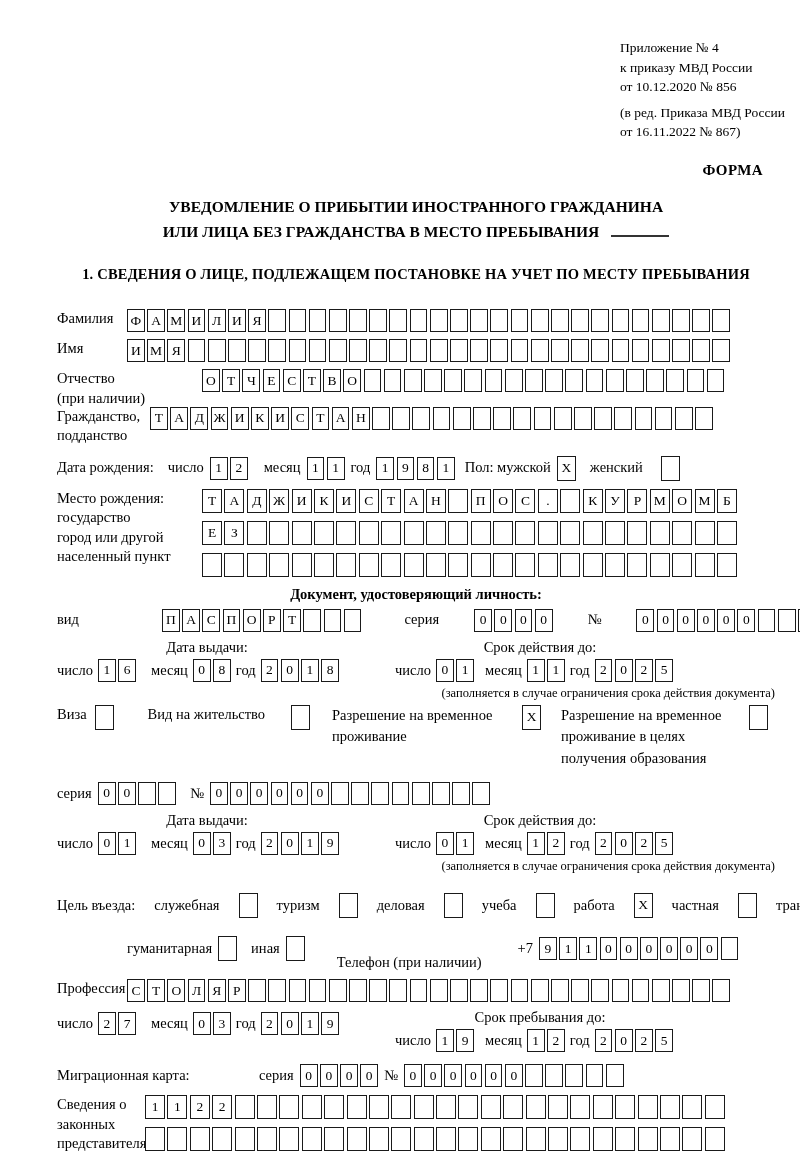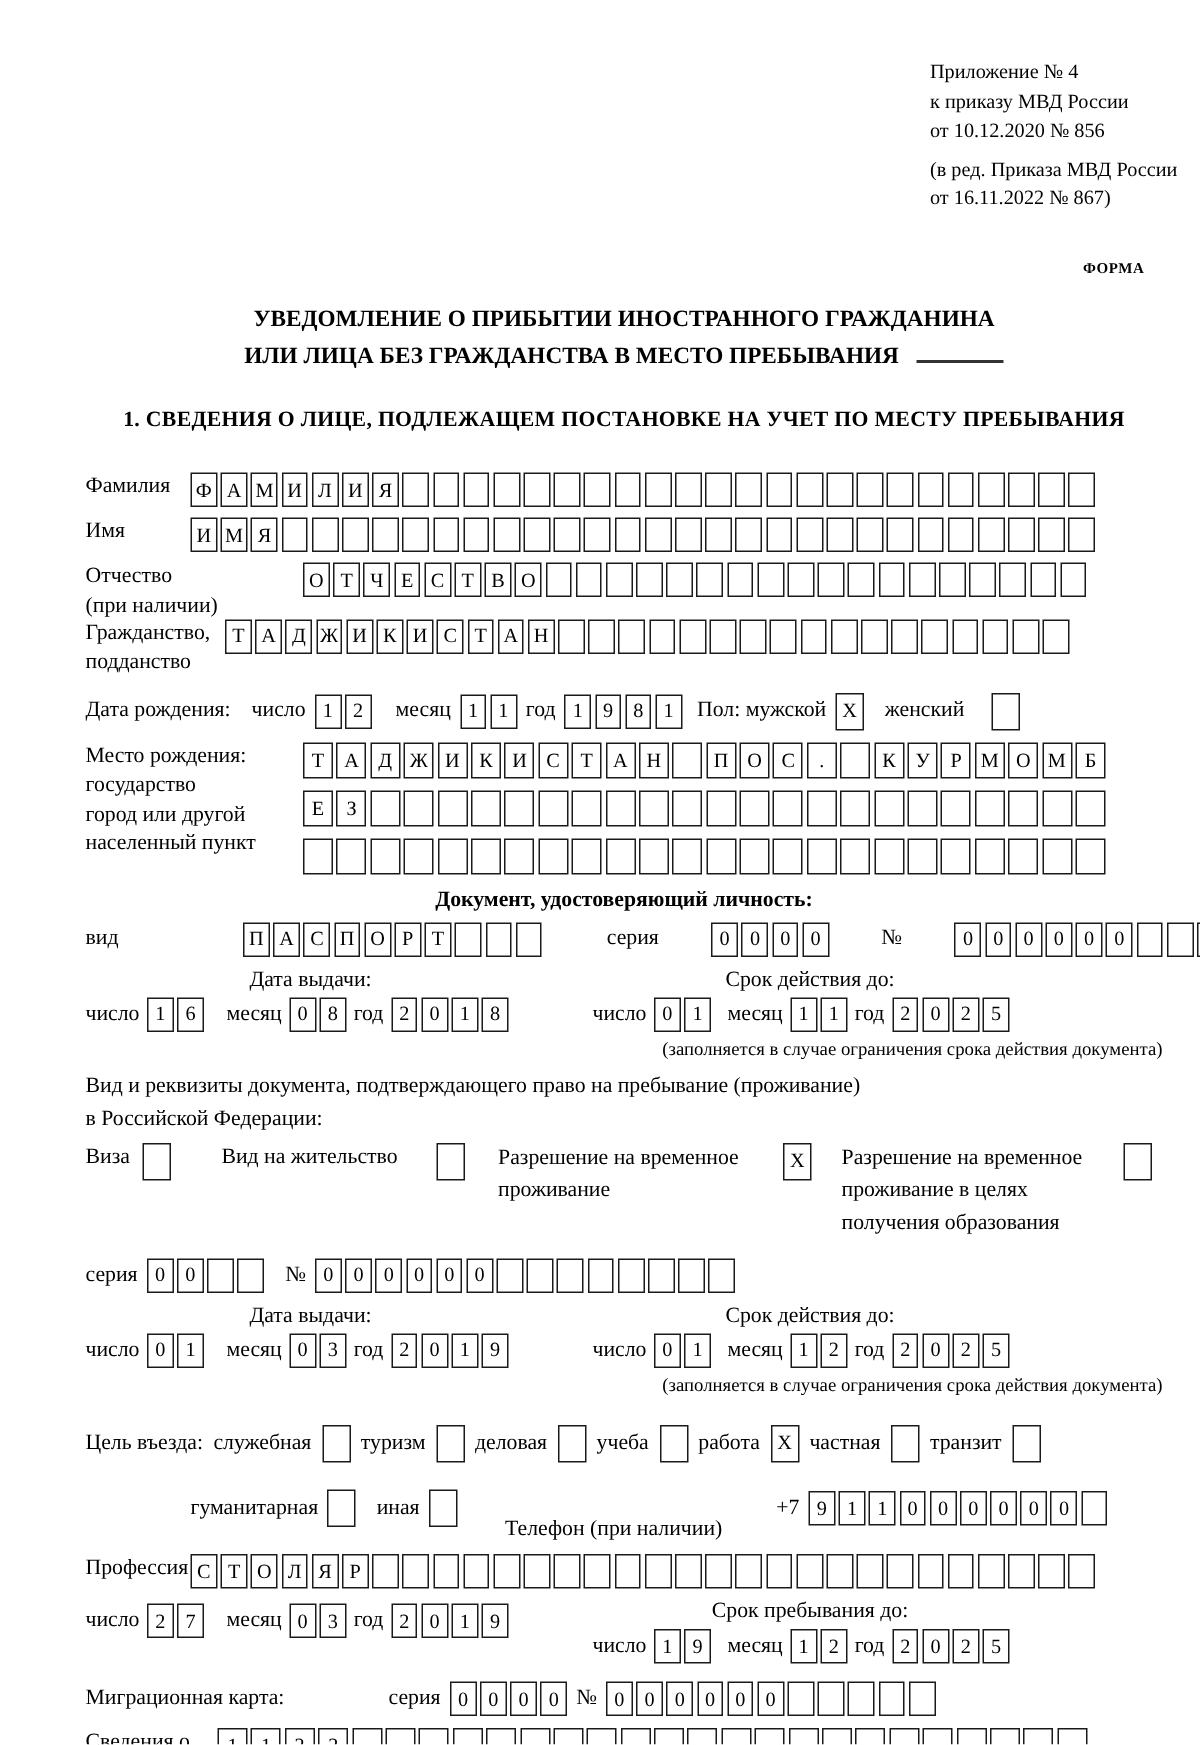--- a/index.html
+++ b/index.html
@@ -4,21 +4,21 @@
 <style>
   html,body{margin:0;padding:0;background:#ffffff;}
   .page{
     width:800px;height:1163px;background:#fff;color:#000;
     font-family:"Liberation Serif","DejaVu Serif",serif;
     box-sizing:border-box;padding:38px 25px 16px 57px;
     position:relative;overflow:hidden;
   }
   .annex{margin-left:563px;width:185px;font-size:13.5px;line-height:1.45;}
   .annex div:nth-child(4){margin-top:6px;}
-  .forma{font-weight:bold;font-size:10px;text-align:right;padding-right:12px;margin-top:32px;letter-spacing:.4px;}
+  .forma{font-weight:bold;font-size:15px;text-align:right;padding-right:12px;margin-top:20px;letter-spacing:.4px;}
   .title{font-weight:bold;font-size:15.5px;text-align:center;margin-top:16px;line-height:1.6;}
   .blank{display:inline-block;width:58px;border-bottom:2.5px solid #333;height:.9em;margin-left:12px;}
   .section1{font-weight:bold;font-size:14.5px;text-align:center;margin-top:22px;letter-spacing:.2px;}
   .frow{display:flex;align-items:flex-start;}
   .flabel{font-size:14.5px;line-height:1.35;white-space:nowrap;}
   .lblcol{flex:none;line-height:1.72;}
   .w70{width:70px;flex:none;}
   .w93{width:93px;flex:none;}
   .w88{width:88px;flex:none;line-height:1.62;}
   .w145{width:145px;flex:none;}
@@ -413,24 +413,20 @@
             <span class="box">2</span>
             <span class="box">0</span>
             <span class="box">2</span>
             <span class="box">5</span>
           </span>
       </div>
       <div class="note">(заполняется в случае ограничения срока действия документа)</div>
     </div>
   </div>
 
-  <div class="para mt6">
-    <div>Вид и реквизиты документа, подтверждающего право на пребывание (проживание)</div>
-    <div>в Российской Федерации:</div>
-  </div>
 
   <div class="cbrow mt4">
     <span class="flabel">Виза</span>
     <span class="boxes cbx">
         <span class="box"></span>
       </span>
     <span class="flabel" style="margin-left:26px;">Вид на жительство</span>
     <span class="boxes cbx" style="margin-left:18px;">
         <span class="box"></span>
       </span>
@@ -512,21 +508,21 @@
             <span class="box">2</span>
             <span class="box">0</span>
             <span class="box">2</span>
             <span class="box">5</span>
           </span>
       </div>
       <div class="note">(заполняется в случае ограничения срока действия документа)</div>
     </div>
   </div>
 
-  <div class="inline mt8" style="gap:7px;margin-top:19px;">
+  <div class="inline mt8" style="gap:19px;margin-top:19px;">
     <span class="flabel">Цель въезда:</span>
     <span class="flabel">служебная</span>
     <span class="boxes cbx">
         <span class="box"></span>
       </span>
     <span class="flabel">туризм</span>
     <span class="boxes cbx">
         <span class="box"></span>
       </span>
     <span class="flabel">деловая</span>

